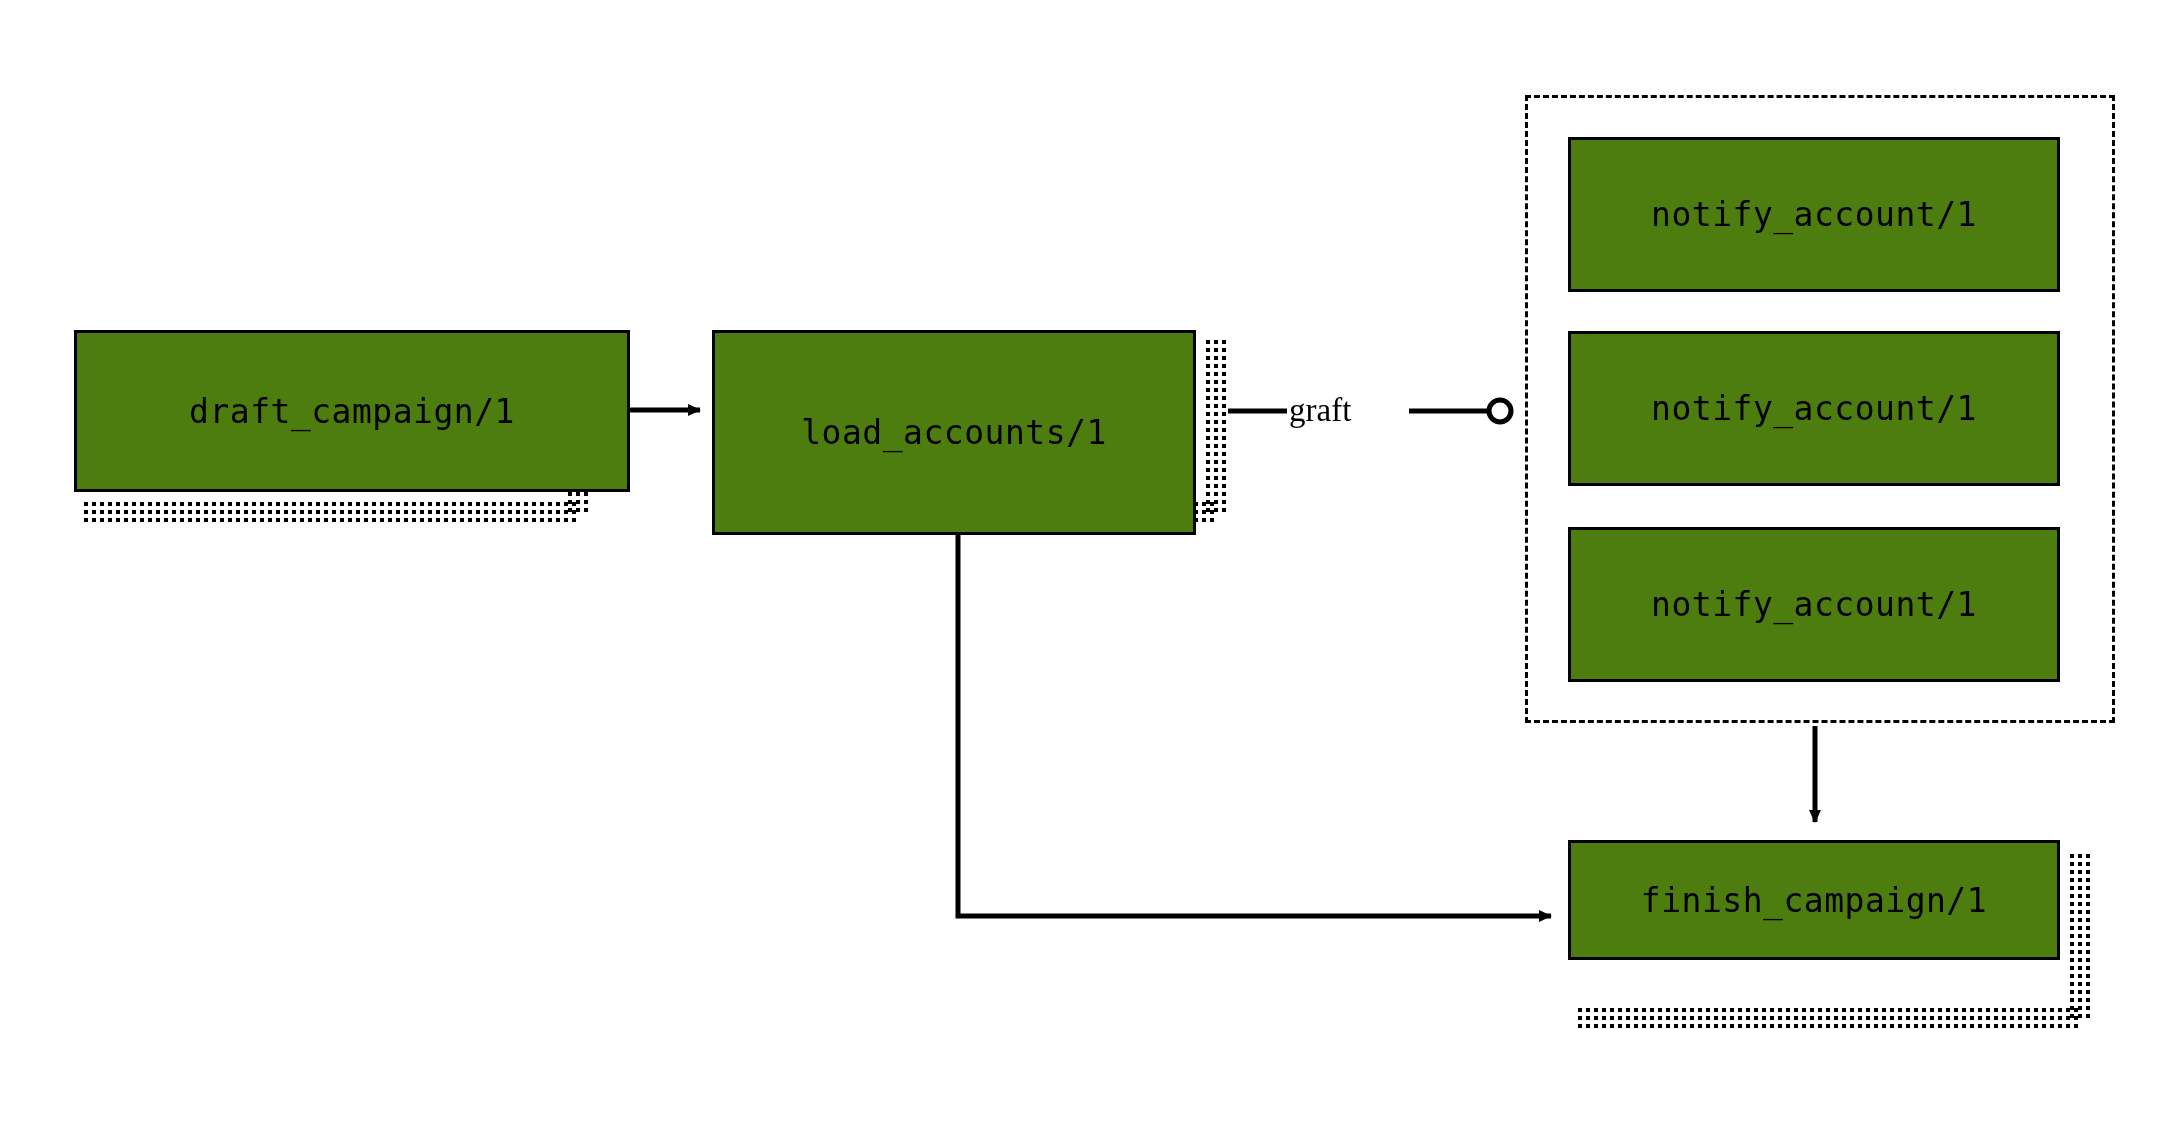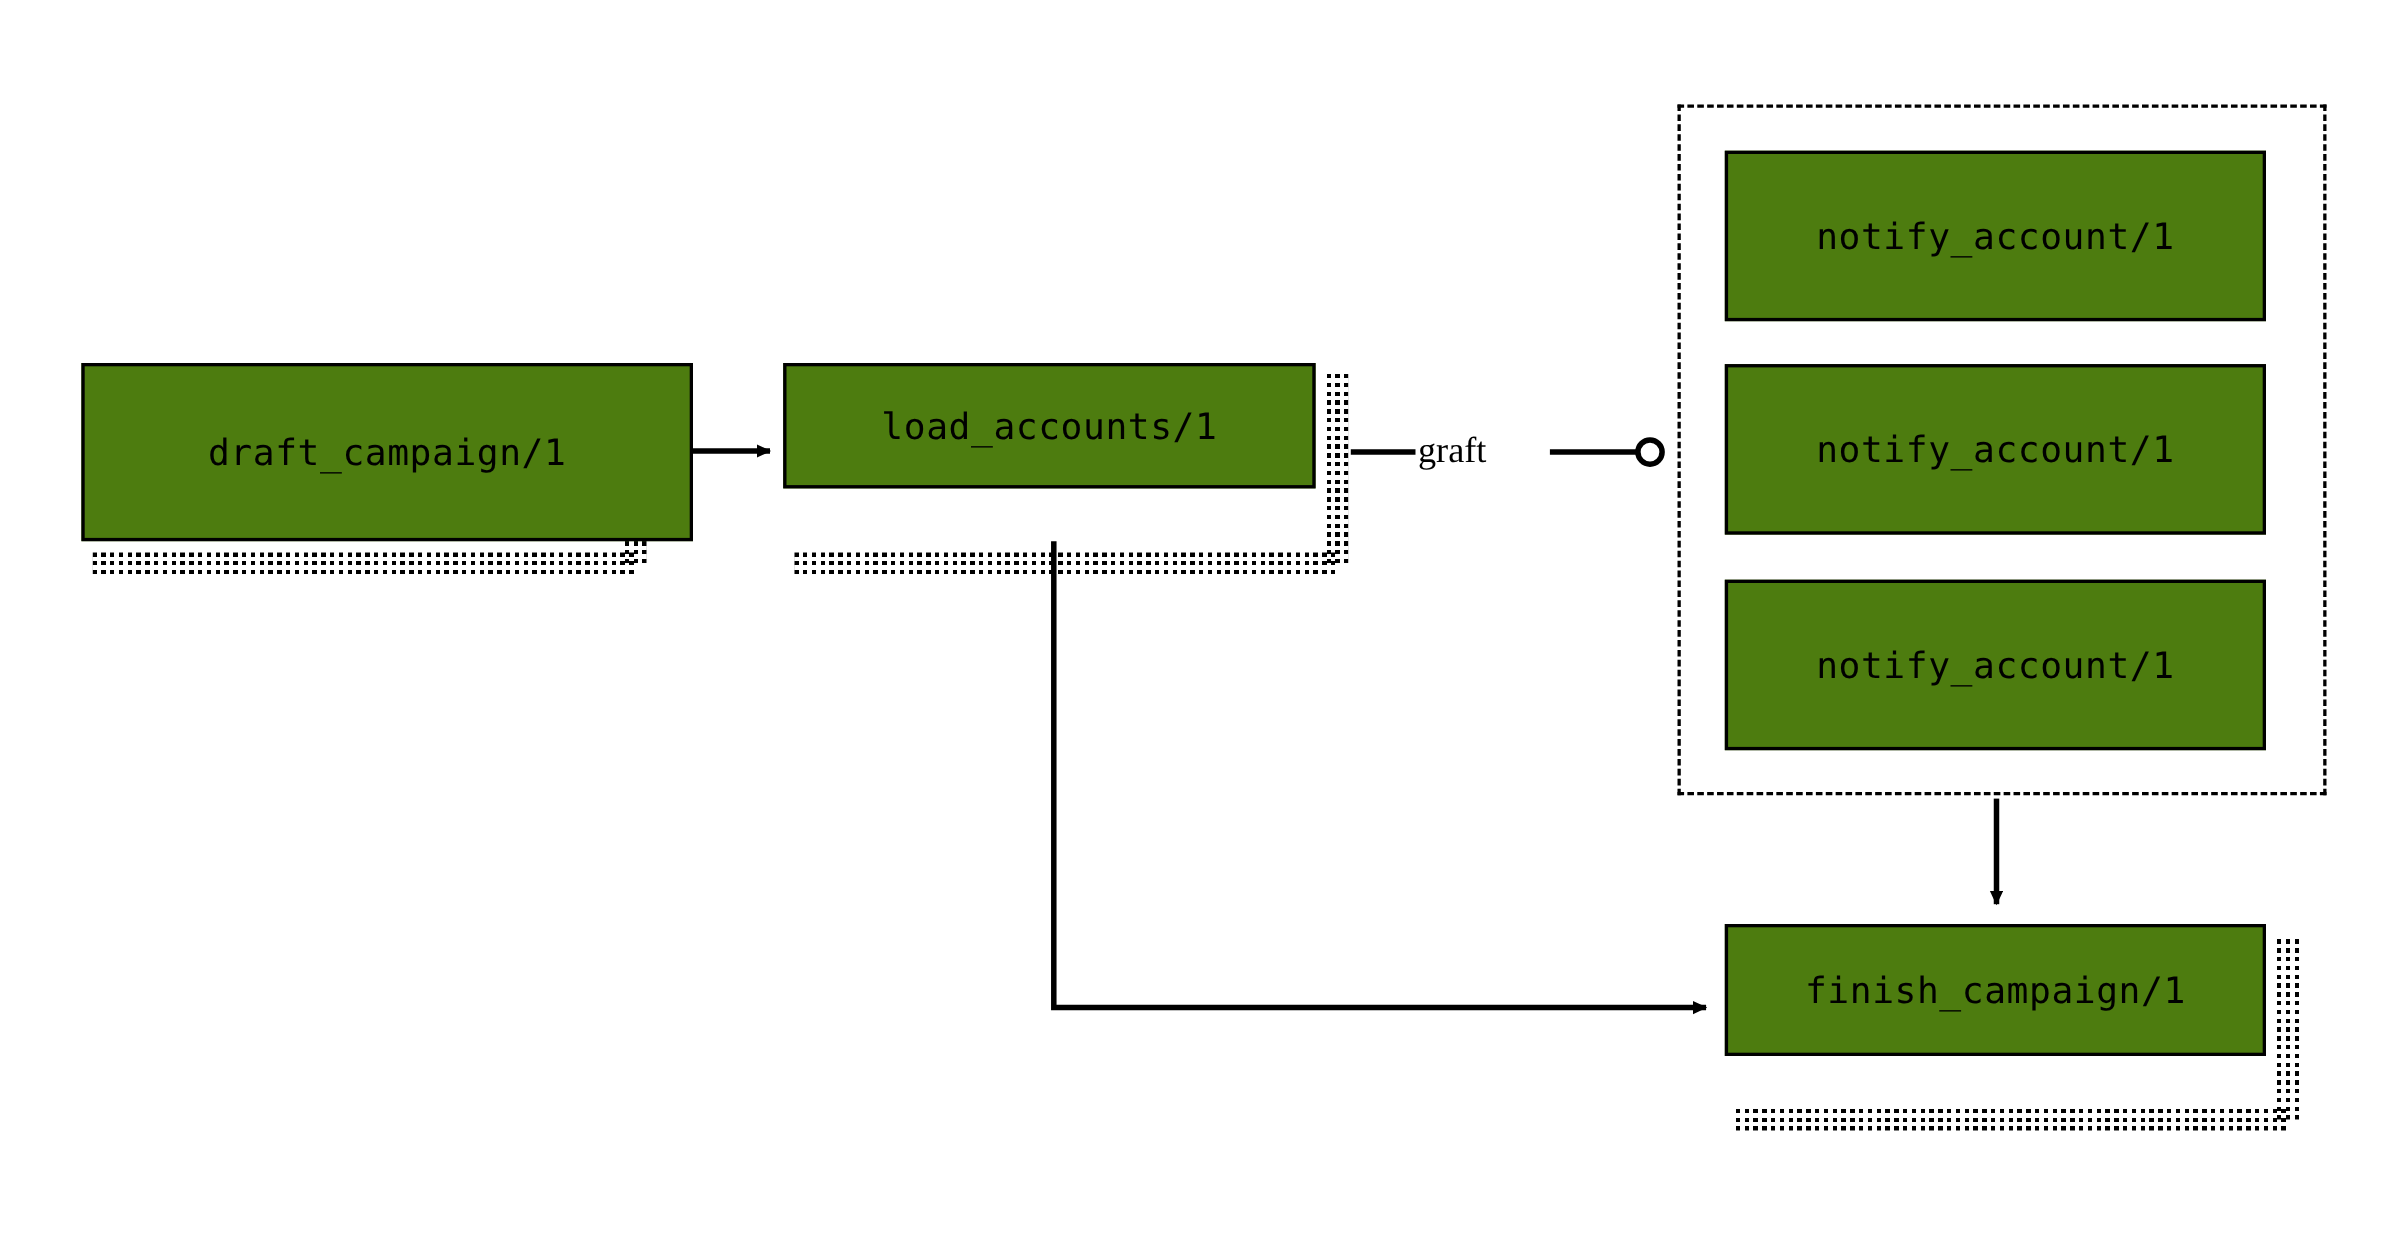--- a/index.html
+++ b/index.html
@@ -127,21 +127,21 @@
       <path d="M958,492 L958,916 L1551,916" fill="none" stroke="#000000" stroke-width="5" marker-end="url(#arrow-filled)"></path>
     </g>
   </svg>
 
   <div class="edge-label" id="label-graft" style="left: 1287px; top: 394px;">graft</div>
 
   <div id="node-layer">
       <div class="node" style="left: 74px; top: 330px; width: 556px; height: 162px; border-style: solid;">
         <span class="node-label">draft_campaign/1</span>
       </div>
-      <div class="node" style="left: 712px; top: 330px; width: 484px; height: 114px; border-style: solid;">
+      <div class="node" style="left: 712px; top: 330px; width: 484px; height: 205px; border-style: solid;">
         <span class="node-label">load_accounts/1</span>
       </div>
       <div class="node" style="left: 1568px; top: 137px; width: 492px; height: 155px; border-style: solid;">
         <span class="node-label">notify_account/1</span>
       </div>
       <div class="node" style="left: 1568px; top: 331px; width: 492px; height: 155px; border-style: solid;">
         <span class="node-label">notify_account/1</span>
       </div>
       <div class="node" style="left: 1568px; top: 527px; width: 492px; height: 155px; border-style: solid;">
         <span class="node-label">notify_account/1</span>

